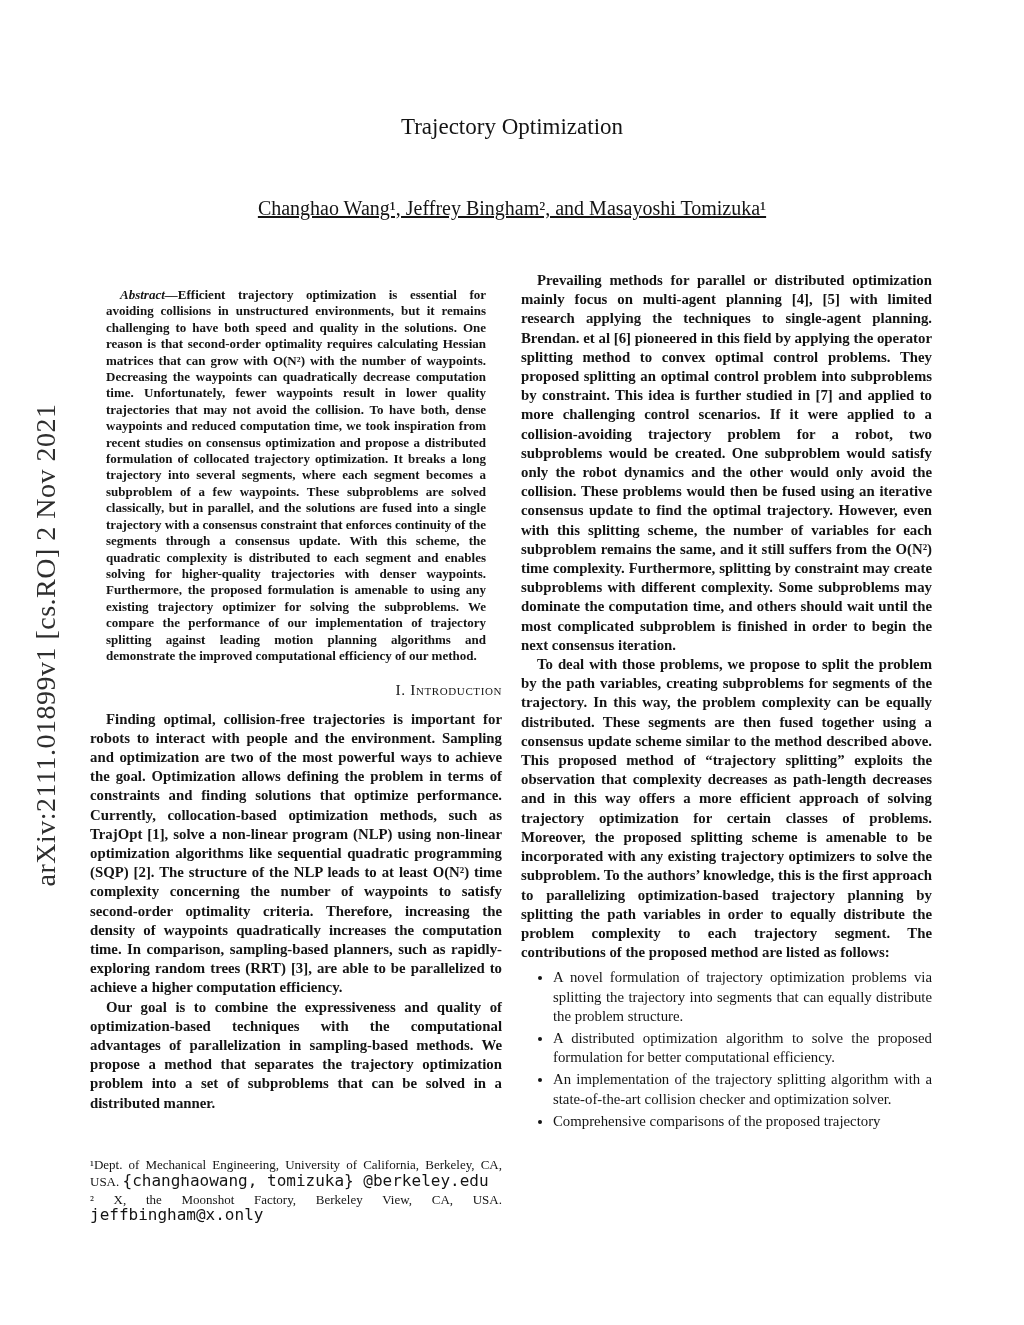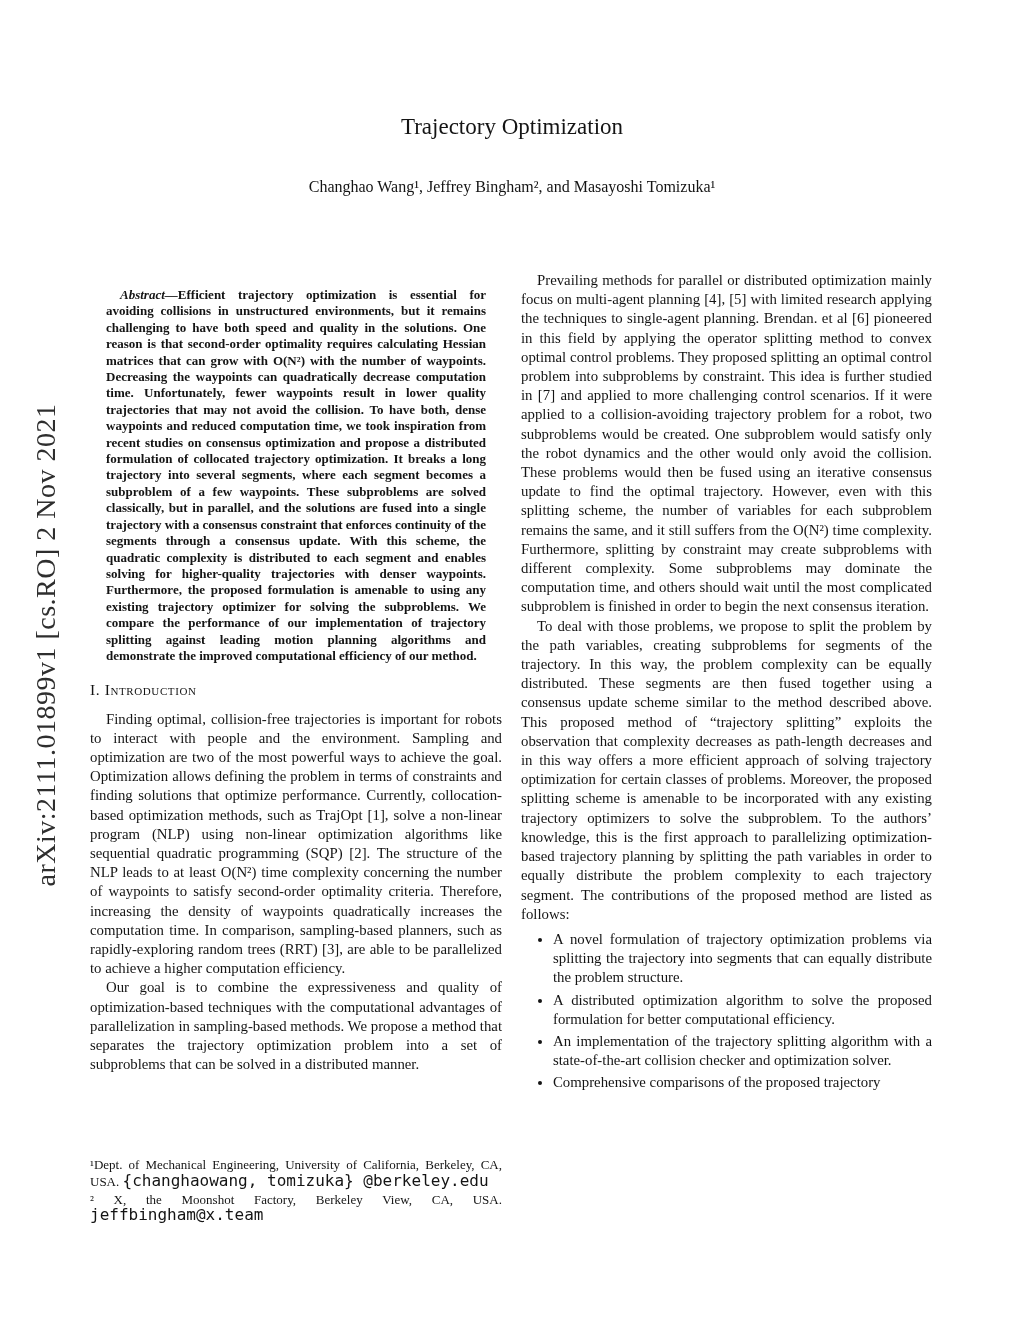--- a/index.html
+++ b/index.html
@@ -29,22 +29,23 @@
     left: 91px; top: 110px; width: 842px;
     text-align: center;
   }
   .title-line {
     font-size: 23px;
     font-weight: 400;
     line-height: 34px;
     margin: 0;
   }
   .authors {
-    margin-top: 34px;
-    font-size: 16px;
+    margin-top: 53px;
+    font-size: 20px;
+    text-decoration: underline;
   }
 
   .col {
     position: absolute;
     top: 271px;
     width: 412px;
     text-align: justify;
     font-size: 14.8px;
     line-height: 19.2px;
   }
@@ -54,29 +55,29 @@
   .abstract {
     margin: 16px;
     font-size: 13px;
     line-height: 16.4px;
     font-weight: bold;
     text-indent: 14px;
   }
   .abstract-label { font-style: italic; }
 
   .section-heading {
-    text-align: left;
+    text-align: right;
     font-variant: small-caps;
     font-weight: 400;
     font-size: 15.5px;
     letter-spacing: 0.6px;
     margin: 15px 0 10px 0;
   }
 
-  p.body-par { margin: 0; text-indent: 16px; }
+  p.body-par { margin: 0; text-indent: 16px; font-weight: bold; }
 
   ul.contribs {
     margin: 6px 0 0 0;
     padding-left: 32px;
   }
   ul.contribs li {
     margin-bottom: 3px;
     text-align: justify;
   }
 
@@ -126,17 +127,17 @@
       <li>An implementation of the trajectory splitting algorithm with a state-of-the-art collision checker and optimization solver.</li>
       <li>Comprehensive comparisons of the proposed trajectory</li>
     </ul>
   </div>
 
   <div class="footnote-block">
     <p class="footnote">
       <span>¹Dept. of Mechanical Engineering, University of California, Berkeley, CA, USA. </span><span class="mono">{changhaowang, tomizuka} @berkeley.edu</span>
     </p>
     <p class="footnote">
-      <span>² X, the Moonshot Factory, Berkeley View, CA, USA. </span><span class="mono">jeffbingham@x.team</span>
+      <span>² X, the Moonshot Factory, Berkeley View, CA, USA. </span><span class="mono">jeffbingham@x.only</span>
     </p>
   </div>
 
 </div>
 
 </body></html>

